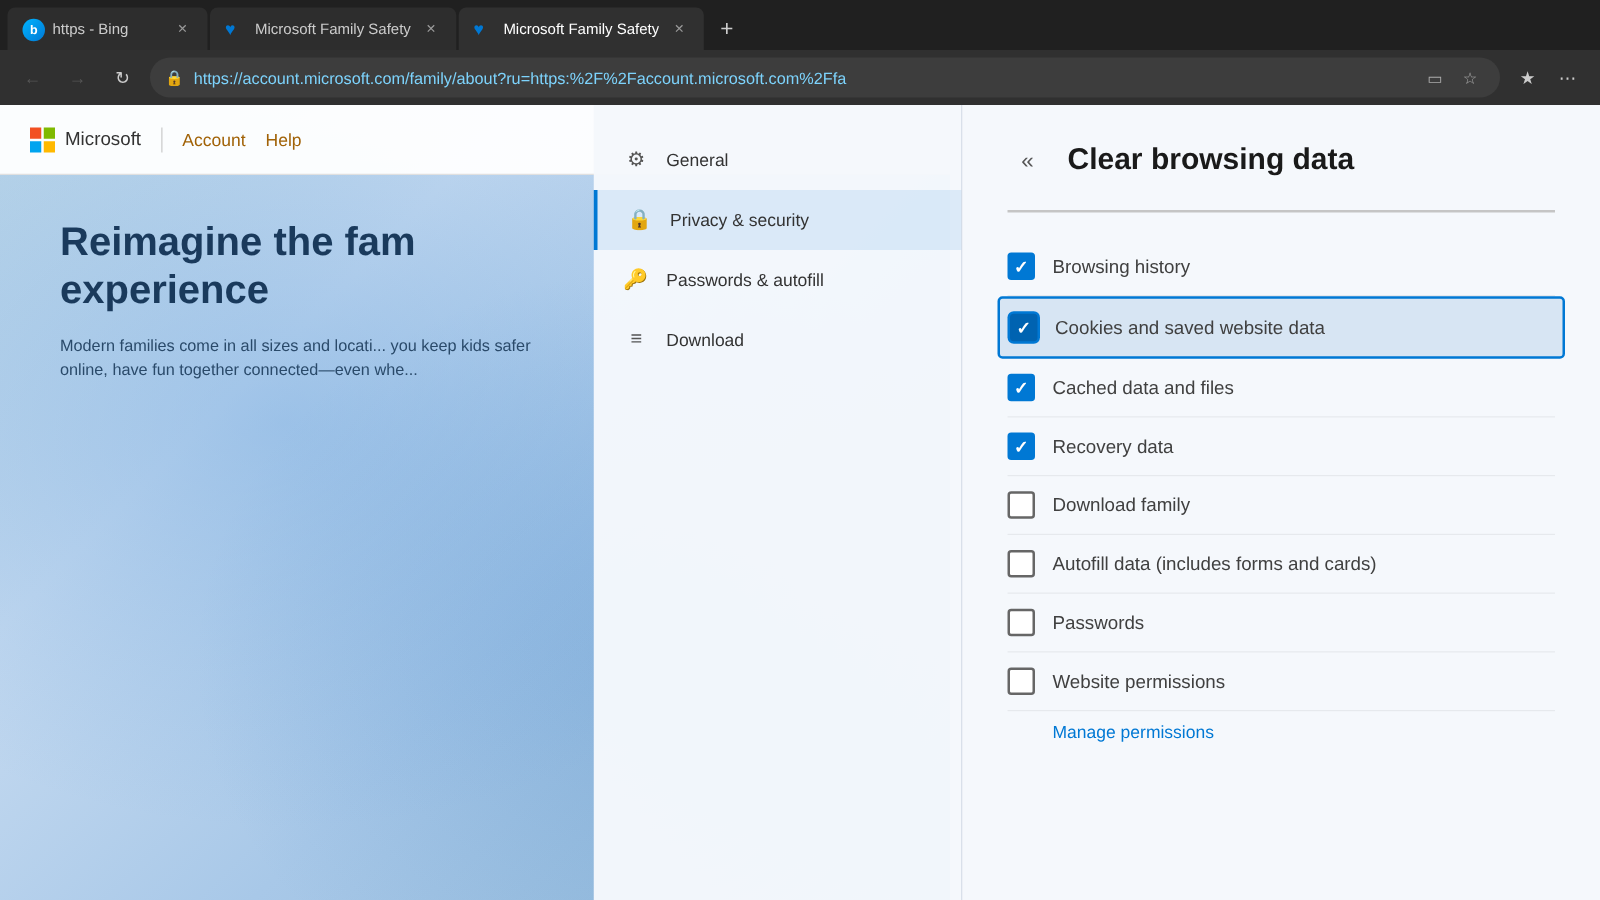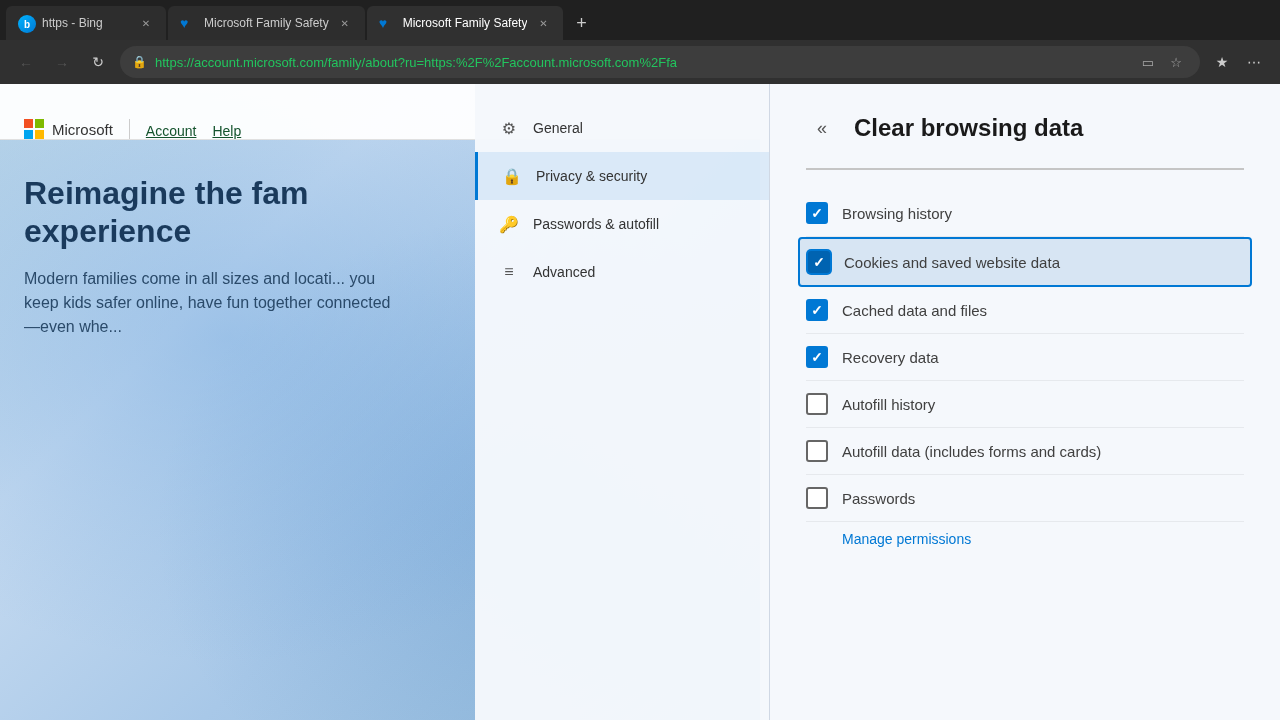--- a/index.html
+++ b/index.html
@@ -101,21 +101,21 @@
       background: #3d3d3d;
       border-radius: 20px;
       height: 32px;
       padding: 0 12px;
       gap: 8px;
     }
 
     .address-bar-icon { color: #aaa; font-size: 12px; }
 
     .address-text {
-      color: #22c55e;
+      color: #7dd3fc;
       font-size: 13px;
       flex: 1;
     }
 
     .address-actions {
       display: flex;
       gap: 4px;
     }
 
     .addr-action-btn {
@@ -161,21 +161,21 @@
     }
 
     
     .ms-header {
       position: absolute;
       top: 0; left: 0;
       width: 760px;
       height: 56px;
       background: rgba(255,255,255,0.95);
       display: flex;
-      align-items: flex-end;
+      align-items: center;
       padding: 0 24px;
       gap: 16px;
       z-index: 10;
       border-bottom: 1px solid #e0e0e0;
     }
 
     .ms-logo {
       display: flex;
       align-items: center;
       gap: 8px;
@@ -201,24 +201,23 @@
     }
 
     .ms-divider {
       width: 1px;
       height: 20px;
       background: #ccc;
     }
 
     .ms-nav-link {
       font-size: 14px;
-      color: #14532d;
+      color: #a16207;
       cursor: pointer;
       font-weight: 500;
-      text-decoration: underline;
     }
 
     
     .settings-sidebar {
       position: absolute;
       left: 475px;
       top: 0;
       width: 295px;
       height: 100%;
       background: rgba(245, 248, 252, 0.97);
@@ -355,36 +354,36 @@
       color: #0078d4;
       font-size: 14px;
       cursor: pointer;
       text-decoration: none;
     }
 
     
     .website-content {
       position: absolute;
       top: 70px;
-      left: 4px;
+      left: 28px;
       width: 450px;
       z-index: 5;
       padding: 20px;
     }
 
     .website-title {
       font-size: 32px;
       font-weight: 700;
       color: #1a3a5c;
       line-height: 1.2;
       margin-bottom: 16px;
     }
 
     .website-body {
-      font-size: 16px;
+      font-size: 13px;
       color: #2a4a6a;
       line-height: 1.5;
       max-width: 380px;
     }
 
     
     .bing-icon {
       width: 18px;
       height: 18px;
       background: linear-gradient(135deg, #00b4ff, #0078d4);
@@ -503,21 +502,21 @@
     <div class="settings-item active">
       <span class="icon">🔒</span>
       <span>Privacy &amp; security</span>
     </div>
     <div class="settings-item">
       <span class="icon">🔑</span>
       <span>Passwords &amp; autofill</span>
     </div>
     <div class="settings-item">
       <span class="icon">≡</span>
-      <span>Advanced</span>
+      <span>Download</span>
     </div>
   </div>
 
   <div class="clear-data-panel">
     <div class="panel-header">
       <div class="back-btn">
         <span>«</span>
       </div>
       <h1 class="panel-title">Clear browsing data</h1>
     </div>
@@ -548,37 +547,43 @@
       <div class="checkbox-box checked">
         <span class="checkbox-check">✓</span>
       </div>
       <span class="checkbox-label">Recovery data</span>
     </div>
 
     <div class="checkbox-item">
       <div class="checkbox-box">
         <span class="checkbox-check"></span>
       </div>
-      <span class="checkbox-label">Autofill history</span>
+      <span class="checkbox-label">Download family</span>
     </div>
 
     <div class="checkbox-item">
       <div class="checkbox-box">
         <span class="checkbox-check"></span>
       </div>
       <span class="checkbox-label">Autofill data (includes forms and cards)</span>
     </div>
 
     <div class="checkbox-item">
       <div class="checkbox-box">
         <span class="checkbox-check"></span>
       </div>
       <span class="checkbox-label">Passwords</span>
     </div>
 
 
+    <div class="checkbox-item">
+      <div class="checkbox-box">
+        <span class="checkbox-check"></span>
+      </div>
+      <span class="checkbox-label">Website permissions</span>
+    </div>
 
     <div style="padding: 8px 0 8px 36px;">
       <a class="link-text">Manage permissions</a>
     </div>
   </div>
 
 </div>
 
 </body></html>

